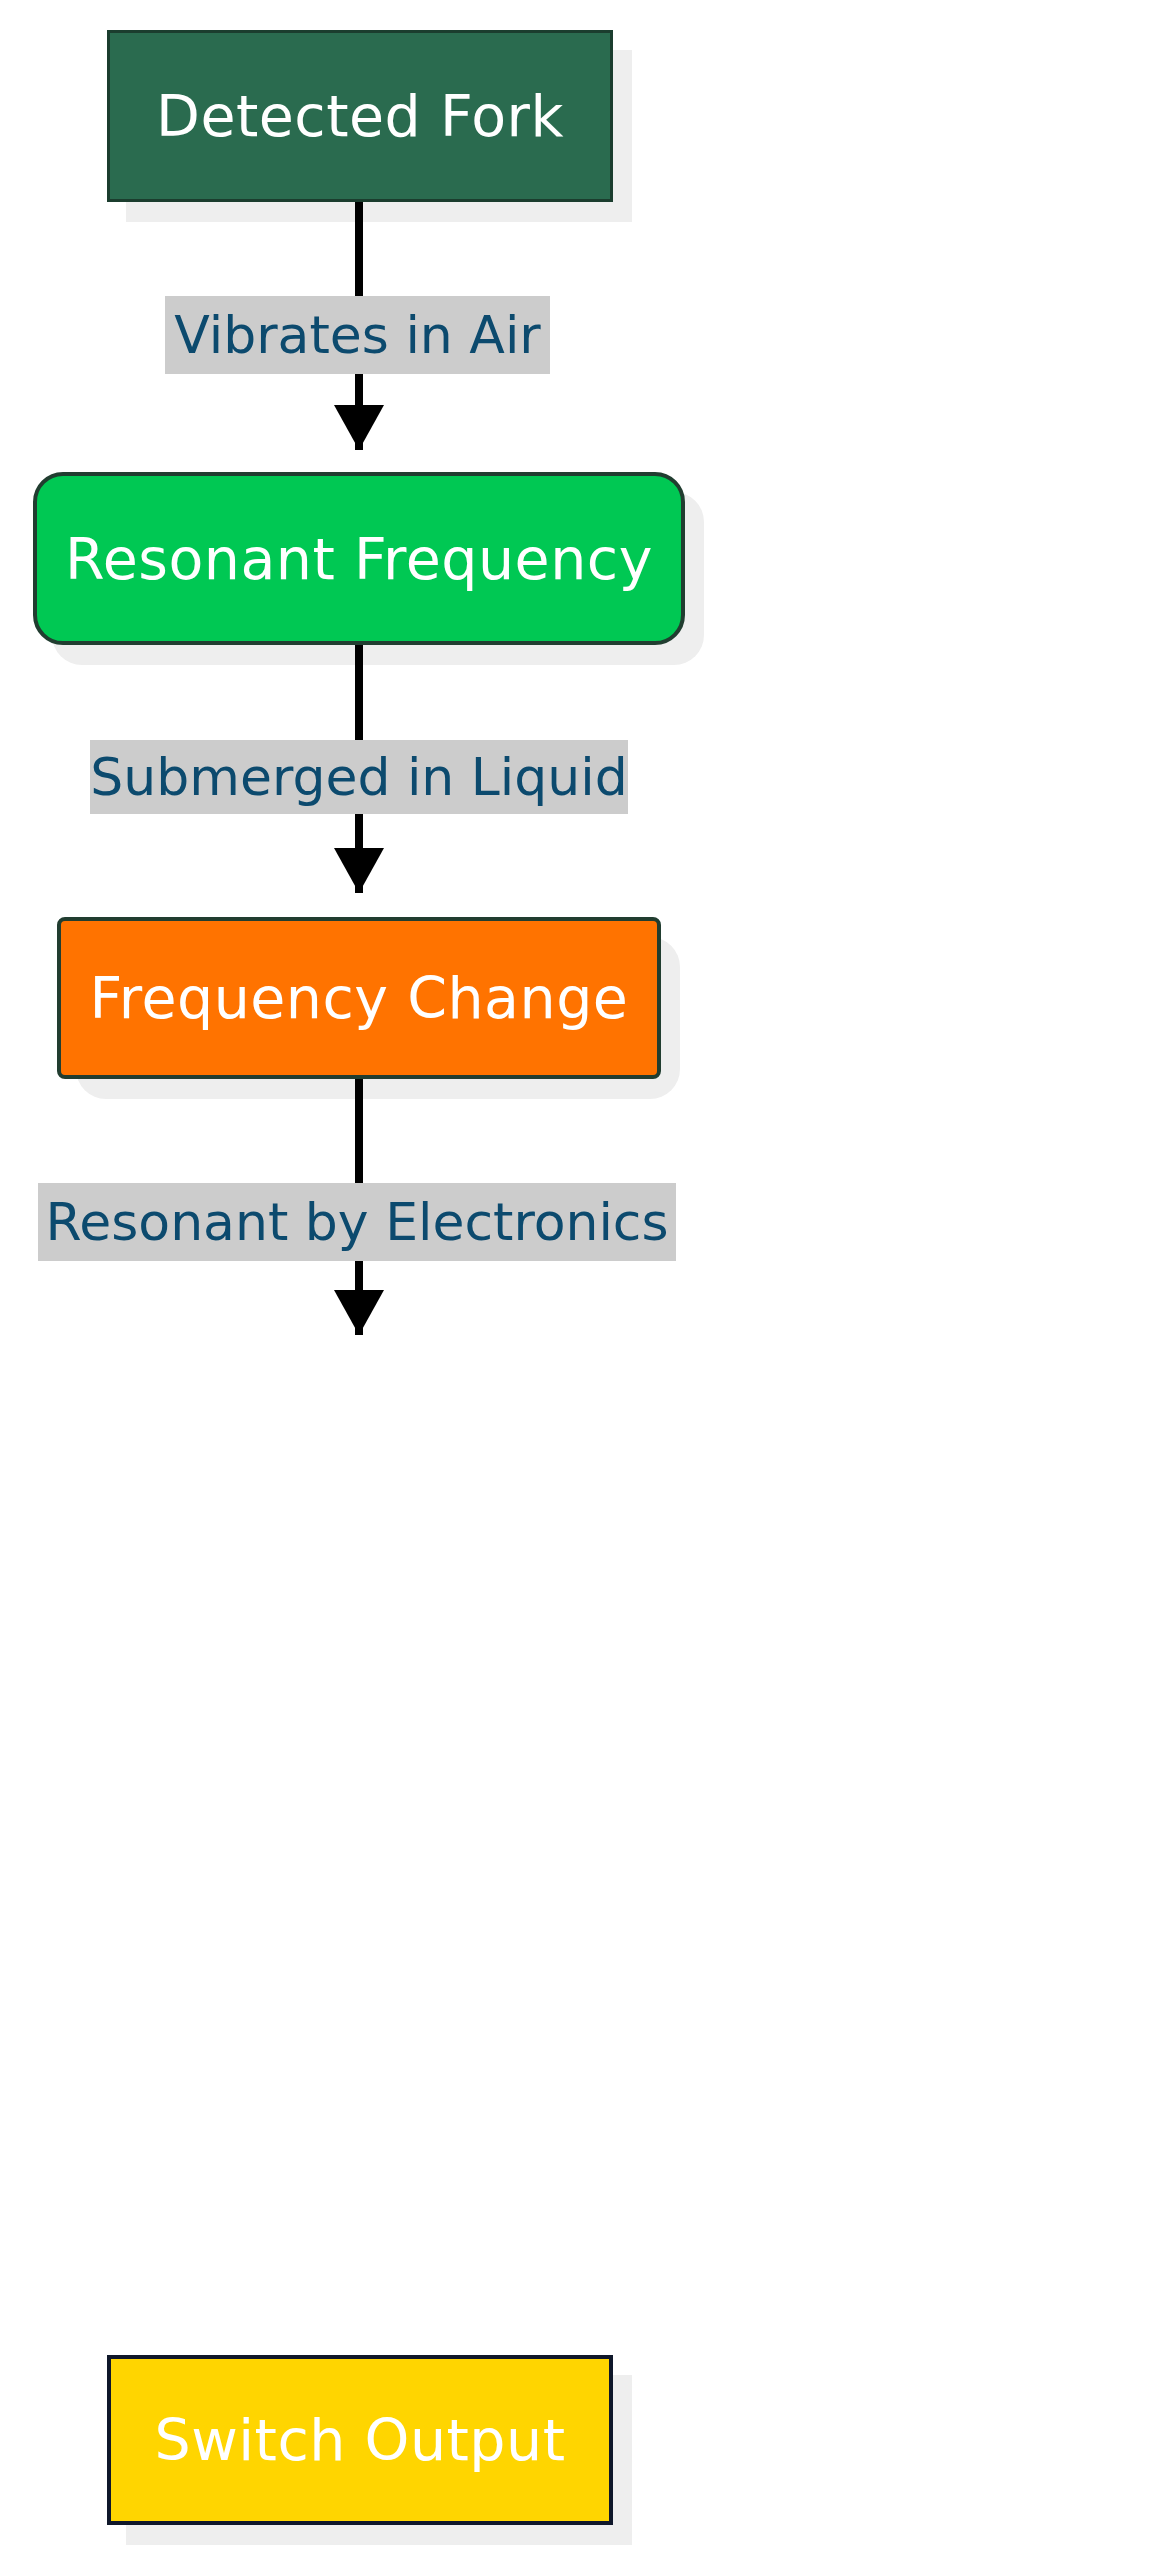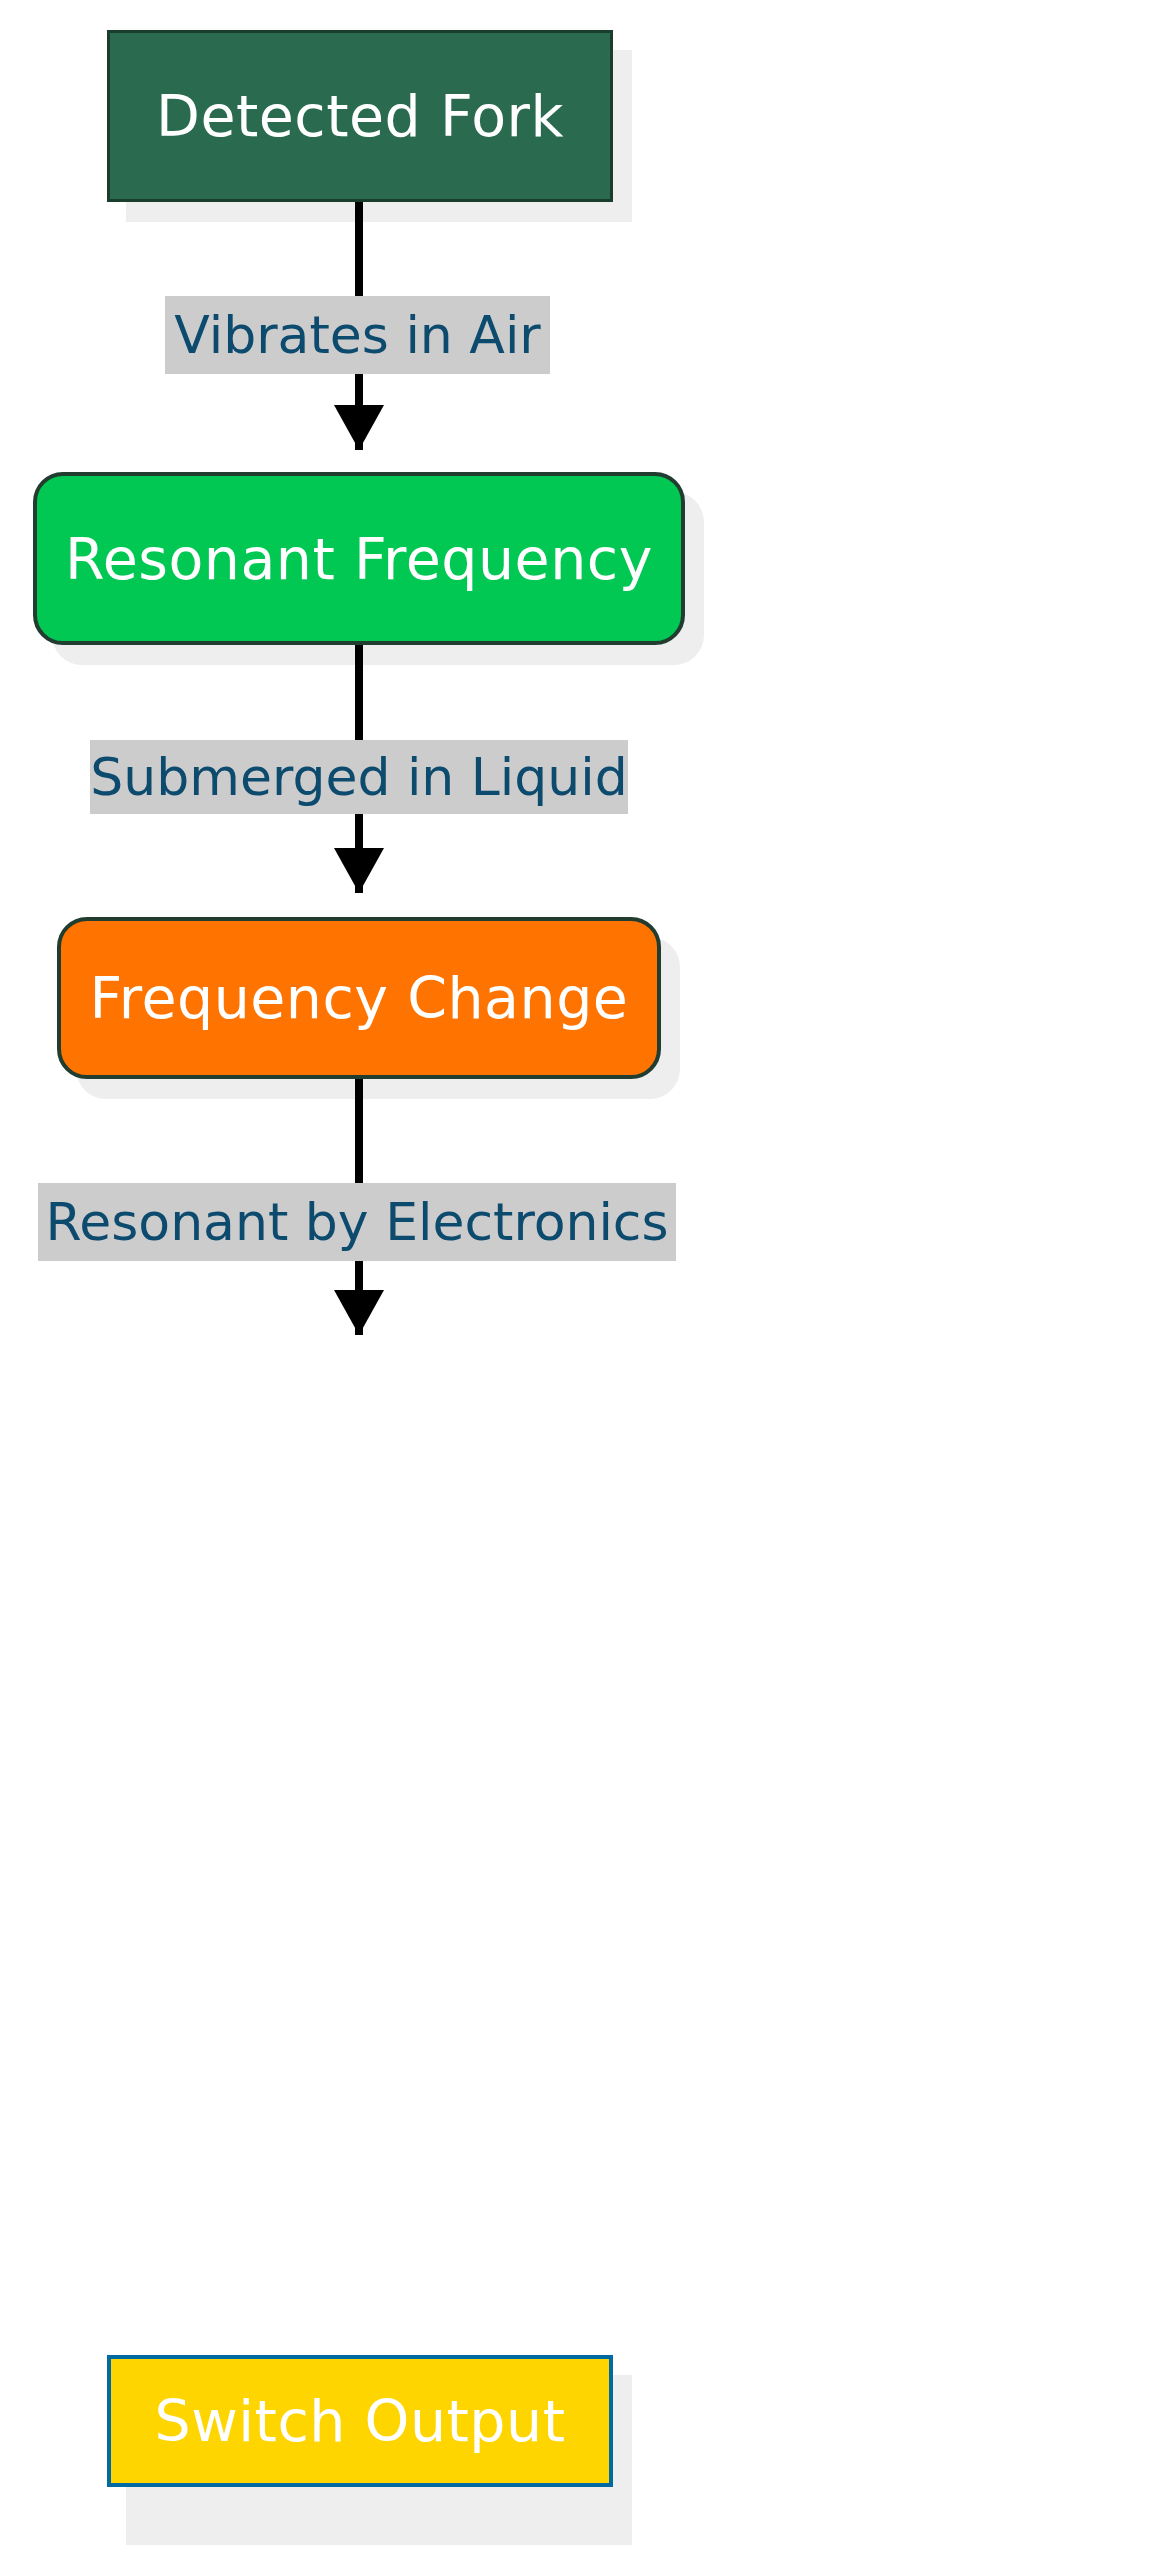--- a/index.html
+++ b/index.html
@@ -71,34 +71,34 @@
 
   
   #node-frequency-change-shadow {
     left: 76px; top: 937px; width: 604px; height: 162px;
     border-radius: 30px;
   }
   #node-frequency-change {
     left: 57px; top: 917px; width: 604px; height: 162px;
     background: #FF7300;
     border: 4px solid #213D30;
-    border-radius: 30px;
+    border-radius: 8px;
     font-size: 57px;
     z-index: 3;
   }
 
   
   #node-switch-output-shadow {
     left: 126px; top: 2375px; width: 506px; height: 170px;
     border-radius: 0;
   }
   #node-switch-output {
-    left: 107px; top: 2355px; width: 506px; height: 132px;
+    left: 107px; top: 2355px; width: 506px; height: 170px;
     background: #FFD500;
-    border: 4px solid #0369a1;
+    border: 4px solid #0f172a;
     border-radius: 0;
     font-size: 57px;
     z-index: 3;
   }
 
   
   .edge-line {
     position: absolute;
     width: 8px;
     background: #000000;

